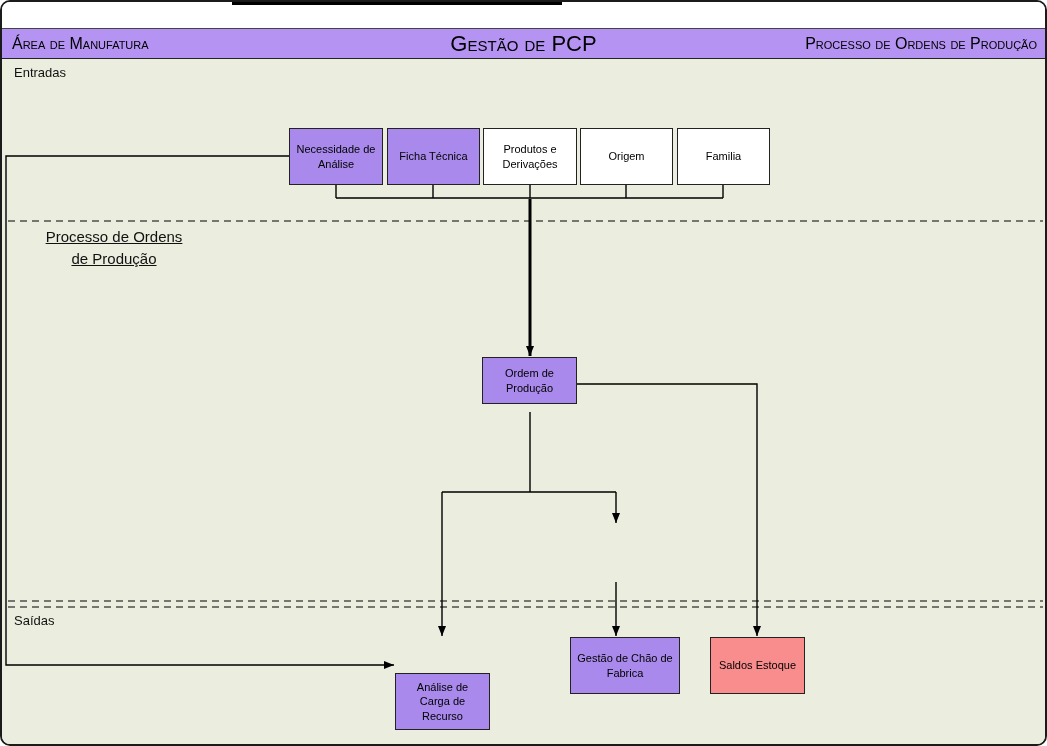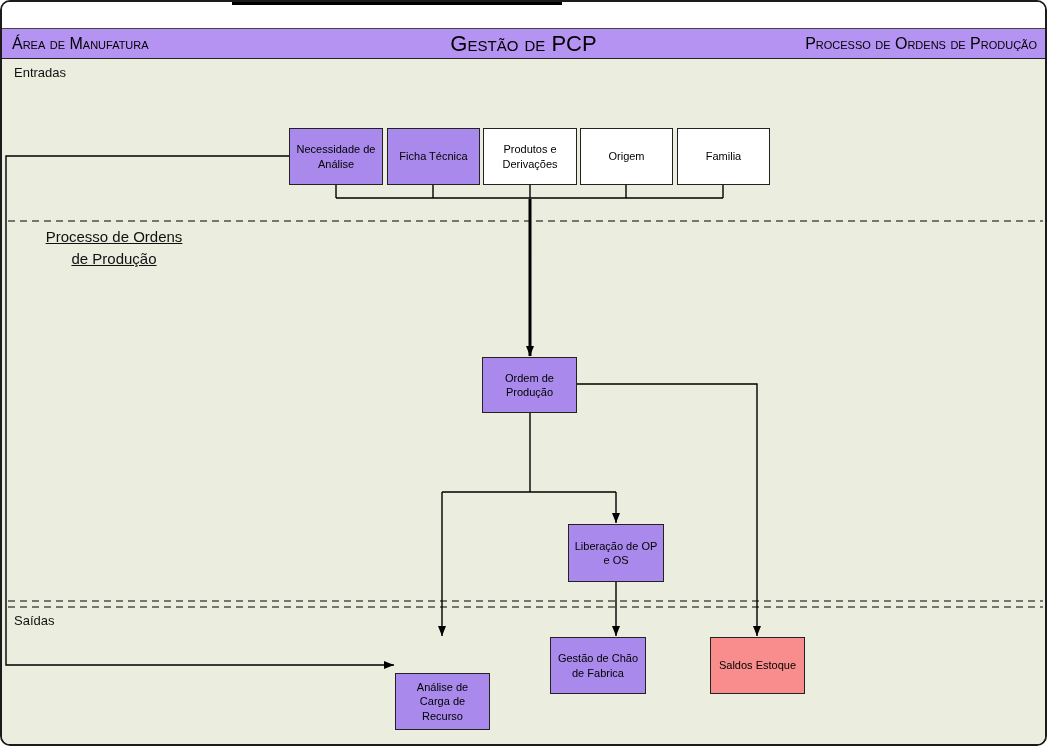--- a/index.html
+++ b/index.html
@@ -142,20 +142,19 @@
   </div>
 
   <div class="section-label saidas">Saídas</div>
 
   <div class="node purple" style="left:287px; top:126px; width:94px; height:57px;">Necessidade de Análise</div>
   <div class="node purple" style="left:385px; top:126px; width:93px; height:57px;">Ficha Técnica</div>
   <div class="node white" style="left:481px; top:126px; width:94px; height:57px;">Produtos e Derivações</div>
   <div class="node white" style="left:578px; top:126px; width:93px; height:57px;">Origem</div>
   <div class="node white" style="left:675px; top:126px; width:93px; height:57px;">Familia</div>
 
-  <div class="node purple" style="left:480px; top:355px; width:95px; height:56px;">Ordem de Produção</div>
-  <div class="node purple" style="left:566px; top:522px; width:96px; height:58px;">Liberação de OP e OS</div>
+  <div class="node purple" style="left:480px; top:355px; width:95px; height:47px;">Ordem de Produção</div>
 
   <div class="node purple" style="left:393px; top:635px; width:95px; height:57px;margin-top:36px;">Análise de Carga de Recurso</div>
-  <div class="node purple" style="left:548px; top:635px; width:96px; height:57px;">Gestão de Chão de Fabrica</div>
+  <div class="node purple" style="left:568px; top:635px; width:110px; height:57px;">Gestão de Chão de Fabrica</div>
   <div class="node salmon" style="left:708px; top:635px; width:95px; height:57px;">Saldos Estoque</div>
 
 </div>
 
 </body></html>

